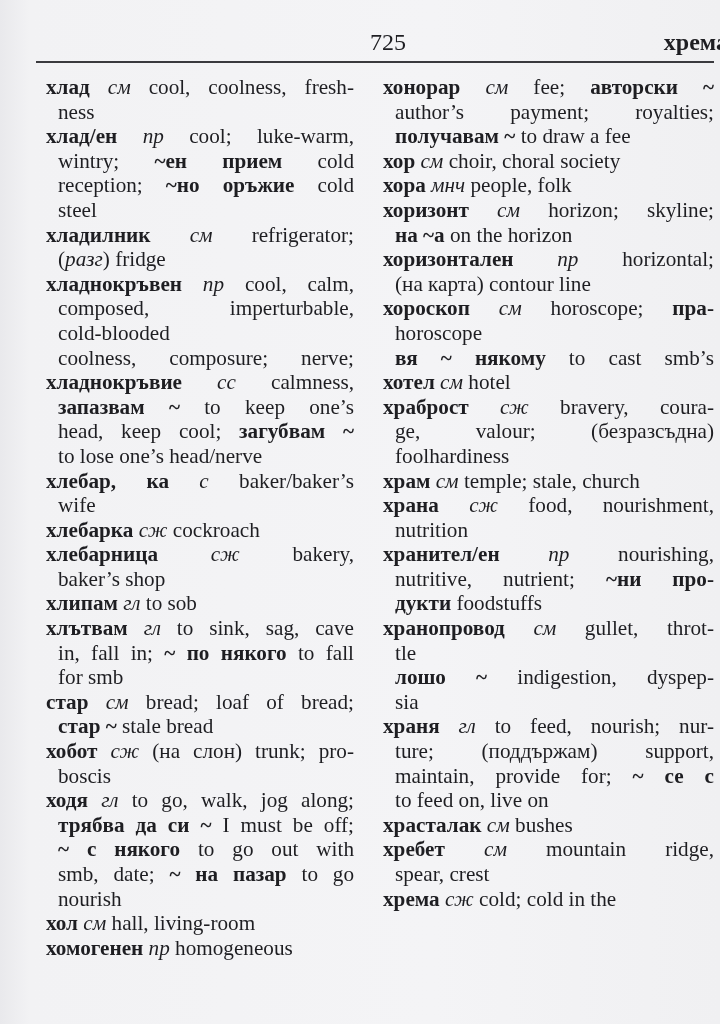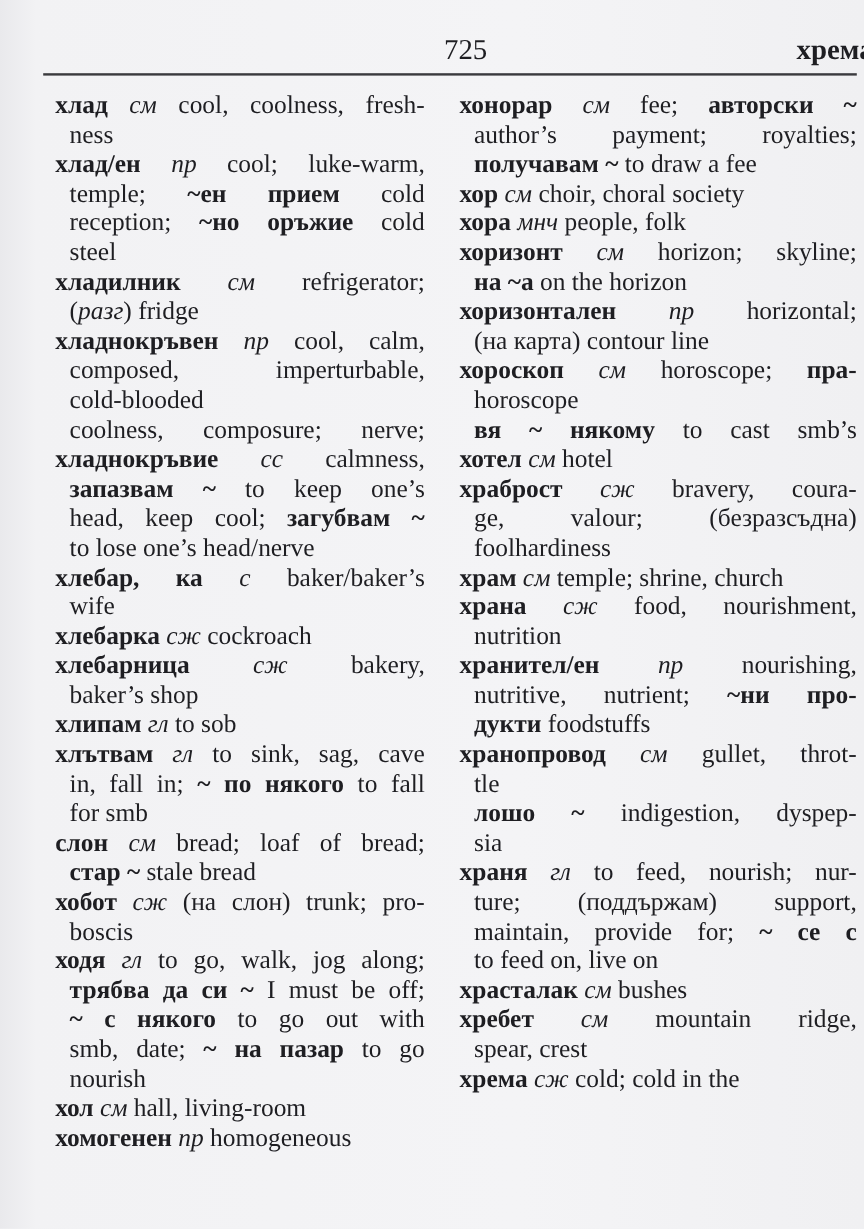--- a/index.html
+++ b/index.html
@@ -36,21 +36,21 @@
   </div>
   <div class="rule"></div>
 
   <div class="col col-left" id="col-left">
       <div class="entry">
         <span class="line just"><b>хлад </b><i>см</i><span> cool, coolness, fresh-</span></span>
         <span class="line ind"><span>ness</span></span>
       </div>
       <div class="entry">
         <span class="line just"><b>хлад/ен </b><i>пр</i><span> cool; luke-warm,</span></span>
-        <span class="line ind just"><span>temple; </span><b>~ен прием</b><span> cold</span></span>
+        <span class="line ind just"><span>wintry; </span><b>~ен прием</b><span> cold</span></span>
         <span class="line ind just"><span>reception; </span><b>~но оръжие</b><span> cold</span></span>
         <span class="line ind"><span>steel</span></span>
       </div>
       <div class="entry">
         <span class="line just"><b>хладилник </b><i>см</i><span> refrigerator;</span></span>
         <span class="line ind"><span>(</span><i>разг</i><span>) fridge</span></span>
       </div>
       <div class="entry">
         <span class="line just"><b>хладнокръвен </b><i>пр</i><span> cool, calm,</span></span>
         <span class="line ind just"><span>composed, imperturbable,</span></span>
@@ -76,21 +76,21 @@
       </div>
       <div class="entry">
         <span class="line"><b>хлипам </b><i>гл</i><span> to sob</span></span>
       </div>
       <div class="entry">
         <span class="line just"><b>хлътвам </b><i>гл</i><span> to sink, sag, cave</span></span>
         <span class="line ind just"><span>in, fall in; </span><b>~ по някого</b><span> to fall</span></span>
         <span class="line ind"><span>for smb</span></span>
       </div>
       <div class="entry">
-        <span class="line just"><b>слон </b><i>см</i><span> bread; loaf of bread;</span></span>
+        <span class="line just"><b>стар </b><i>см</i><span> bread; loaf of bread;</span></span>
         <span class="line ind"><b>стар ~</b><span> stale bread</span></span>
       </div>
       <div class="entry">
         <span class="line just"><b>хобот </b><i>сж</i><span> (на слон) trunk; pro-</span></span>
         <span class="line ind"><span>boscis</span></span>
       </div>
       <div class="entry">
         <span class="line just"><b>ходя </b><i>гл</i><span> to go, walk, jog along;</span></span>
         <span class="line ind just"><b>трябва да си ~</b><span> I must be off;</span></span>
         <span class="line ind just"><b>~ с някого</b><span> to go out with</span></span>
@@ -131,21 +131,21 @@
       </div>
       <div class="entry">
         <span class="line"><b>хотел </b><i>см</i><span> hotel</span></span>
       </div>
       <div class="entry">
         <span class="line just"><b>храброст </b><i>сж</i><span> bravery, coura-</span></span>
         <span class="line ind just"><span>ge, valour; (безразсъдна)</span></span>
         <span class="line ind"><span>foolhardiness</span></span>
       </div>
       <div class="entry">
-        <span class="line"><b>храм </b><i>см</i><span> temple; shrine, church</span></span>
+        <span class="line"><b>храм </b><i>см</i><span> temple; stale, church</span></span>
       </div>
       <div class="entry">
         <span class="line just"><b>храна </b><i>сж</i><span> food, nourishment,</span></span>
         <span class="line ind"><span>nutrition</span></span>
       </div>
       <div class="entry">
         <span class="line just"><b>хранител/ен </b><i>пр</i><span> nourishing,</span></span>
         <span class="line ind just"><span>nutritive, nutrient; </span><b>~ни про-</b></span>
         <span class="line ind"><b>дукти</b><span> foodstuffs</span></span>
       </div>

